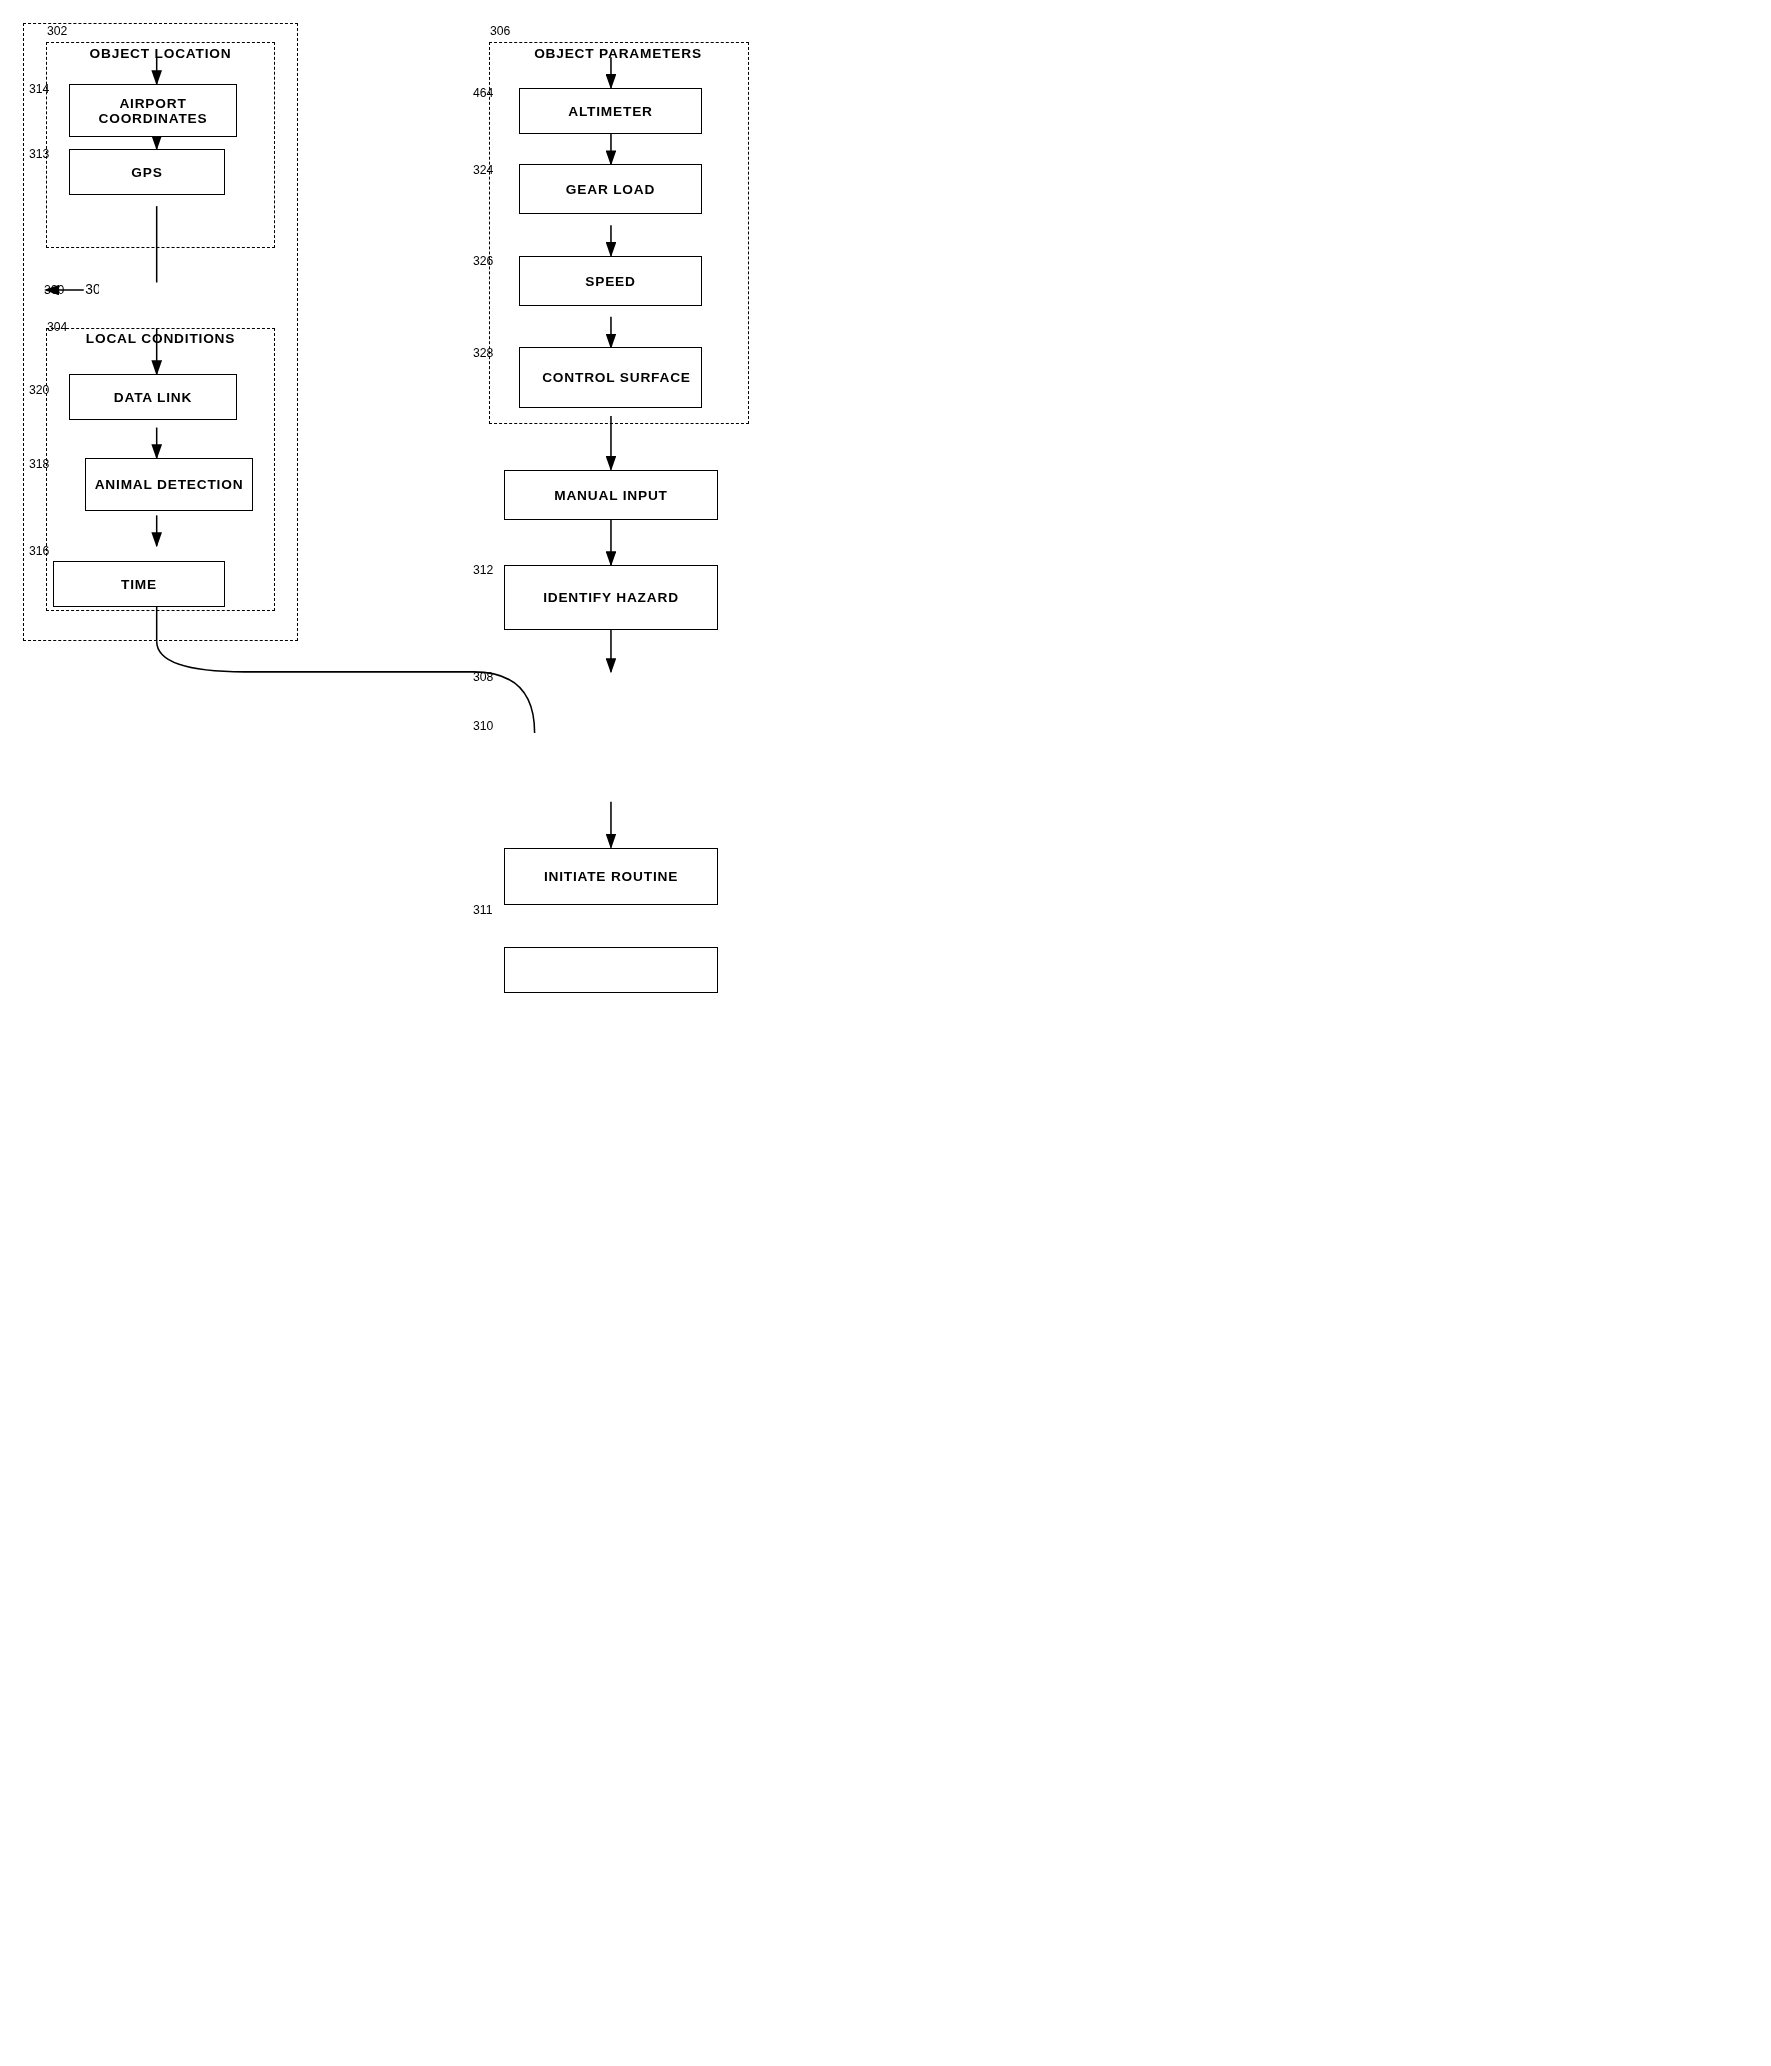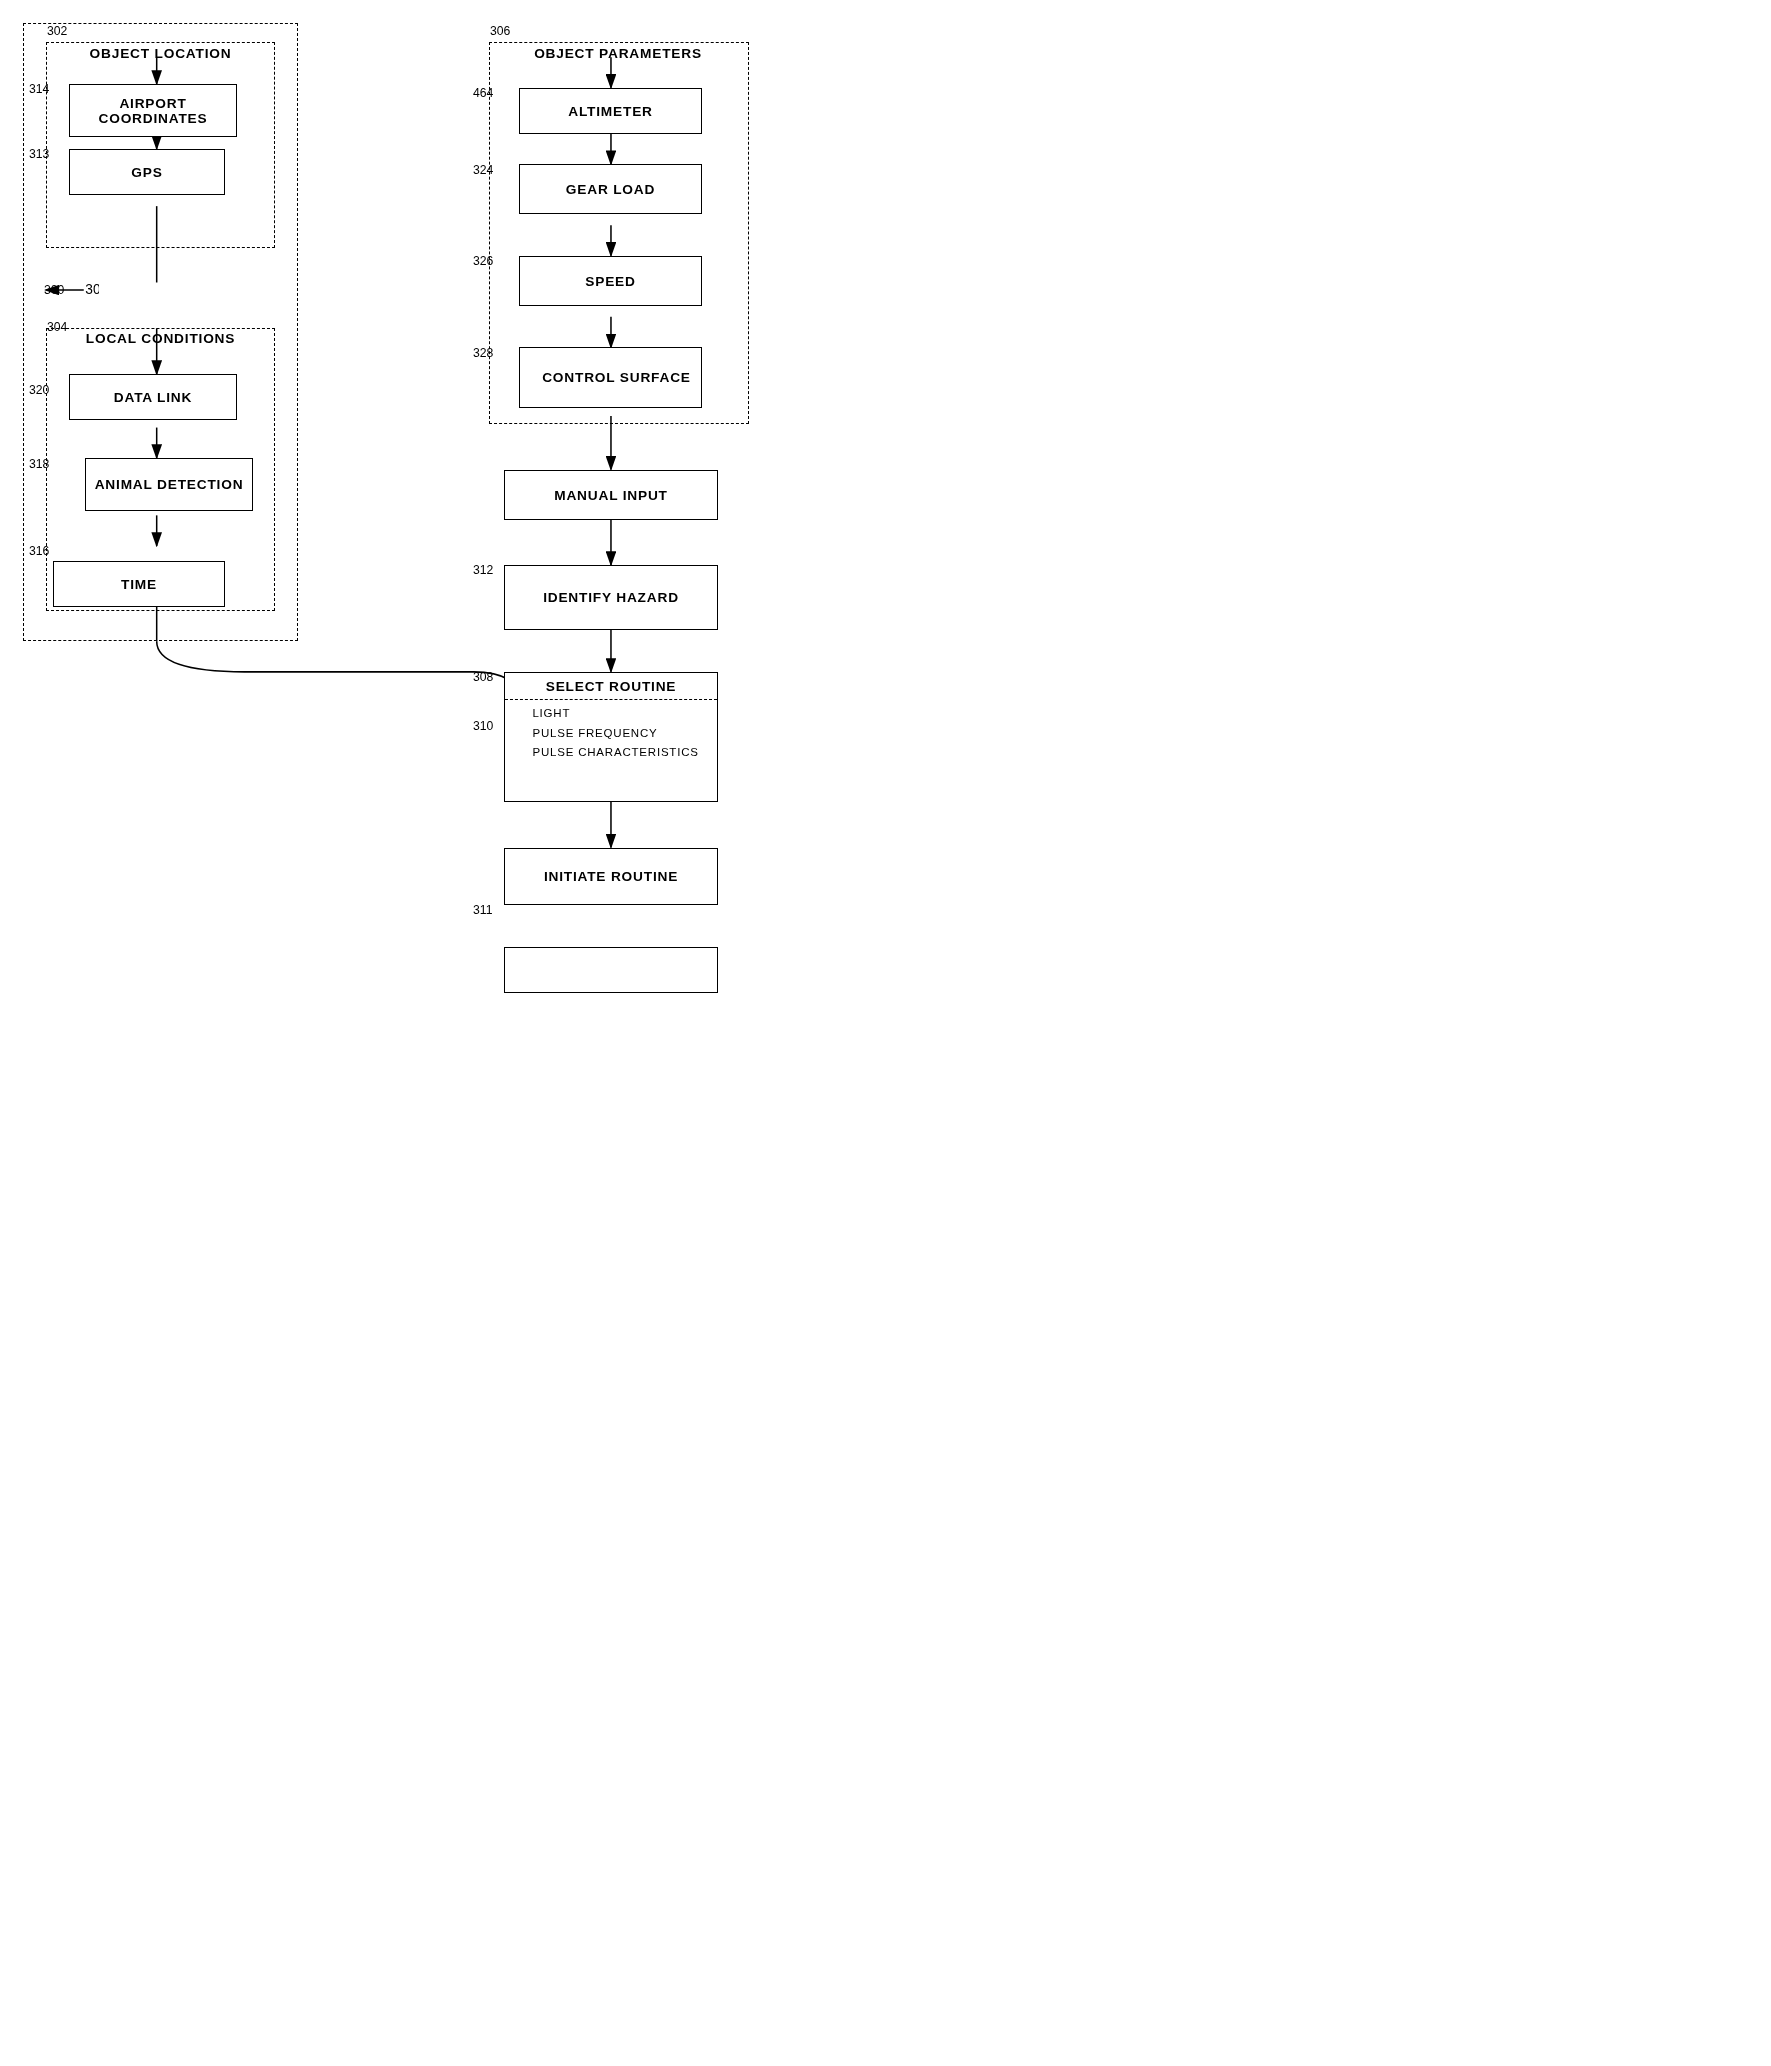--- a/index.html
+++ b/index.html
@@ -178,27 +178,20 @@
   <div class="flow-box" style="left:519px; top:347px; width:183px; height:61px;padding-left:12px;">CONTROL SURFACE</div>
 
   <div class="flow-box" style="left:504px; top:470px; width:214px; height:50px;">MANUAL INPUT</div>
 
   <div class="ref-num" style="left:473px; top:563px;">312</div>
 
   <div class="flow-box" style="left:504px; top:565px; width:214px; height:65px;">IDENTIFY HAZARD</div>
 
   <div class="ref-num" style="left:473px; top:670px;">308</div>
 
-  <div class="flow-box" style="left:504px; top:672px; width:214px; height:130px; flex-direction: column; justify-content: flex-start; padding-top:6.1px;">
-    <div style="font-size:13.7px; font-weight:bold; letter-spacing:0.8px; text-align:center; width:100%;">SELECT ROUTINE</div>
-    <div style="width:100%; border-top:0.8px dashed #000; margin-top:4.6px;"></div>
-    <div style="font-size:11.5px; font-weight:normal; text-align:left; padding-left:9.2px; margin-top:4.6px; line-height:1.7; white-space:pre-line;">LIGHT
-PULSE FREQUENCY
-PULSE CHARACTERISTICS</div>
-  </div>
 
   <div class="ref-num" style="left:473px; top:719px;">310</div>
 
   <div class="flow-box" style="left:504px; top:848px; width:214px; height:57px;">INITIATE ROUTINE</div>
 
   <div class="ref-num" style="left:473px; top:903px;">311</div>
 
   <div class="flow-box" style="left:504px; top:947px; width:214px; height:46px; border: 1.5px solid #000;">
   </div>
 

